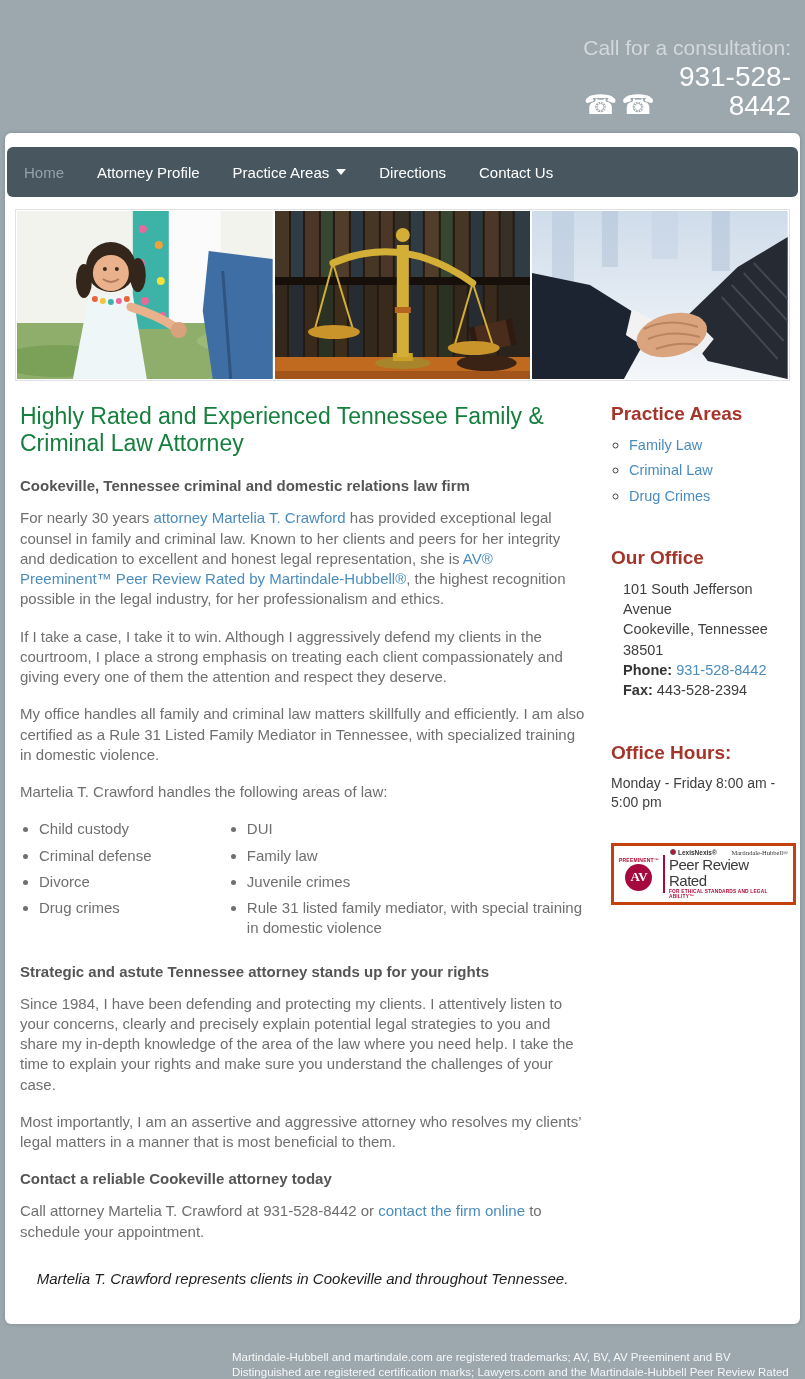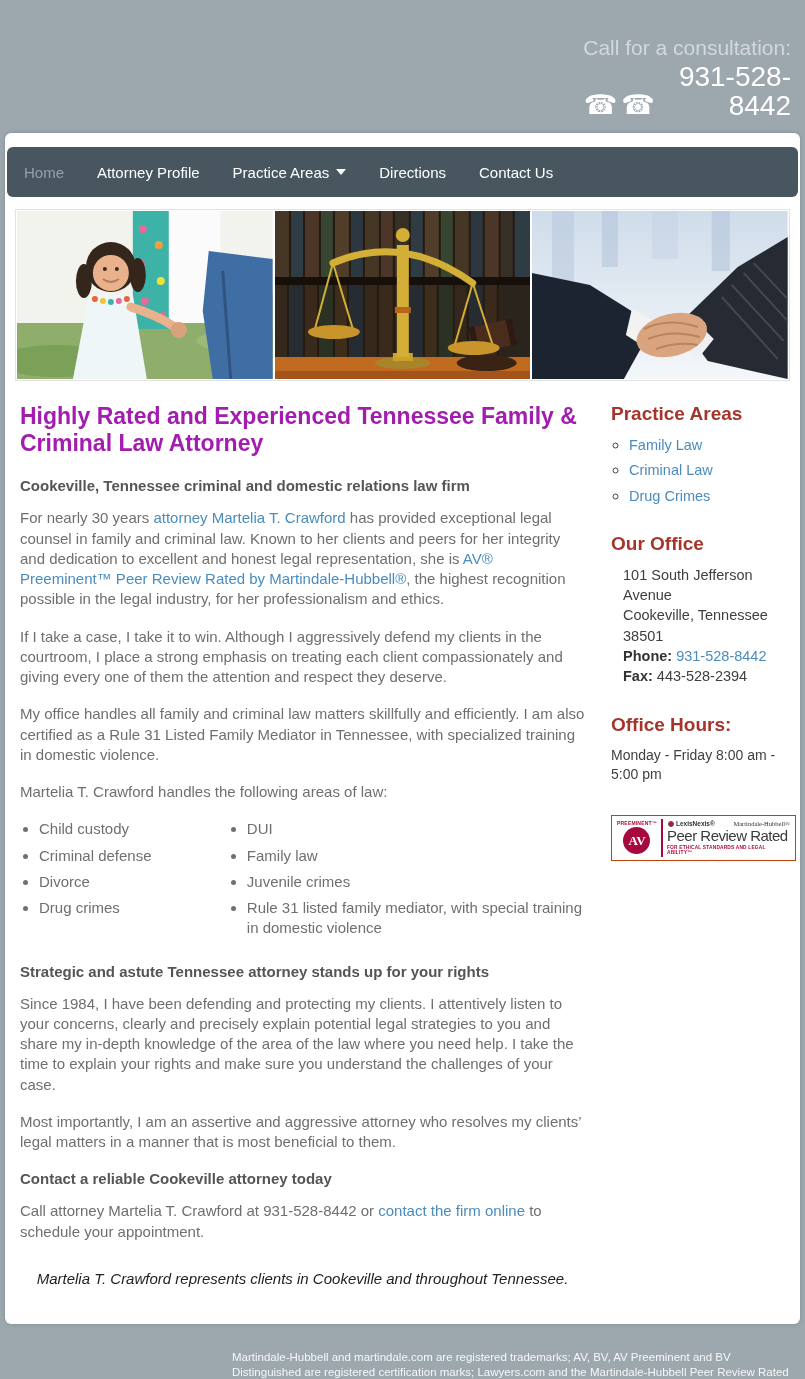--- a/index.html
+++ b/index.html
@@ -49,47 +49,47 @@
   .hero { margin:12px 10px 0; border:1px solid #E2E2E2; background:#fff; padding:1px;
           display:flex; gap:2px; }
   .hero-img { width:calc((100% - 4px)/3); height:168px; overflow:hidden; }
   .hero-img svg { display:block; width:100%; height:100%; }
 
   
   .columns { display:flex; padding:22px 0 0 0; }
   .main-col { width:580px; padding-left:15px; }
   .side-col { flex:1; padding-left:26px; padding-right:15px; }
 
-  h1.page-title { margin:0 0 20px; font-size:23px; line-height:1.18; color:#a21caf; font-weight:bold; }
+  h1.page-title { margin:0 0 20px; font-size:23px; line-height:1.18; color:#15803d; font-weight:normal; }
   .lede, .subhead { font-size:15px; font-weight:bold; color:#555; margin:18px 0 14px; }
   .main-col p { font-size:15px; line-height:1.35; color:#6F6F6F; margin:0 0 17px; }
   .main-col a, .inline-link { color:#4A8CBE; }
 
   .lists { display:flex; margin:4px 0 8px;gap:36px; }
   .lists ul { margin:0; padding-left:19px; list-style:disc; }
   .lists li { font-size:15px; line-height:1.35; color:#6F6F6F; margin-bottom:6px; }
   .list-col1 { width:174px; }
   .list-col2 { width:362px; }
 
   .tagline { text-align:center; font-style:italic; color:#222; font-size:15px;
              margin:28px 0 36px; }
 
   
   .side-col h2 { color:#A5352A; font-size:19px; font-weight:bold; margin:0 0 10px; }
-  .side-col h2.spaced { margin-top:27px; }
+  .side-col h2.spaced { margin-top:41px; }
   .pa-list { list-style:circle; margin:0; padding-left:18px; }
   .pa-list li { margin-bottom:5px; color:#444; }
   .pa-list a { color:#4A8CBE; font-size:14.5px; line-height:1.4; }
   .office-block { padding-left:12px; color:#3F3F3F; font-size:14.5px; line-height:1.4; }
   .office-label { font-weight:bold; color:#333; }
   .office-block a { color:#4A8CBE; }
   .hours-text { color:#3F3F3F; font-size:14px; line-height:1.4; margin-top:4px; }
 
   
-  .badge-box { margin-top:30px; width:185px; background:#fff; border:1px solid #c2410c;
+  .badge-box { margin-top:30px; width:185px; background:#fff; border:3px solid #c2410c;
                display:flex; align-items:center; padding:3px 4px; }
   .av-left { display:flex; flex-direction:column; align-items:center; padding:1px 3px 2px 1px; }
   .preeminent { font-size:5px; font-weight:bold; color:#B00936; letter-spacing:.2px; margin-bottom:1px; }
   .av-circle { position:relative; width:27px; height:27px; border-radius:50%; background:#A6093D;
                color:#fff; font-weight:bold; font-size:13px; display:flex; align-items:center;
                justify-content:center; font-family:"Liberation Serif",serif; }
   .av-reg { position:absolute; top:1px; right:-2px; font-size:5px; }
   .badge-divider { width:2px; height:38px; background:#A6093D; margin:0 4px 0 1px; }
   .av-right { flex:1; min-width:0; }
   .badge-row1 { display:flex; align-items:center; justify-content:space-between;

